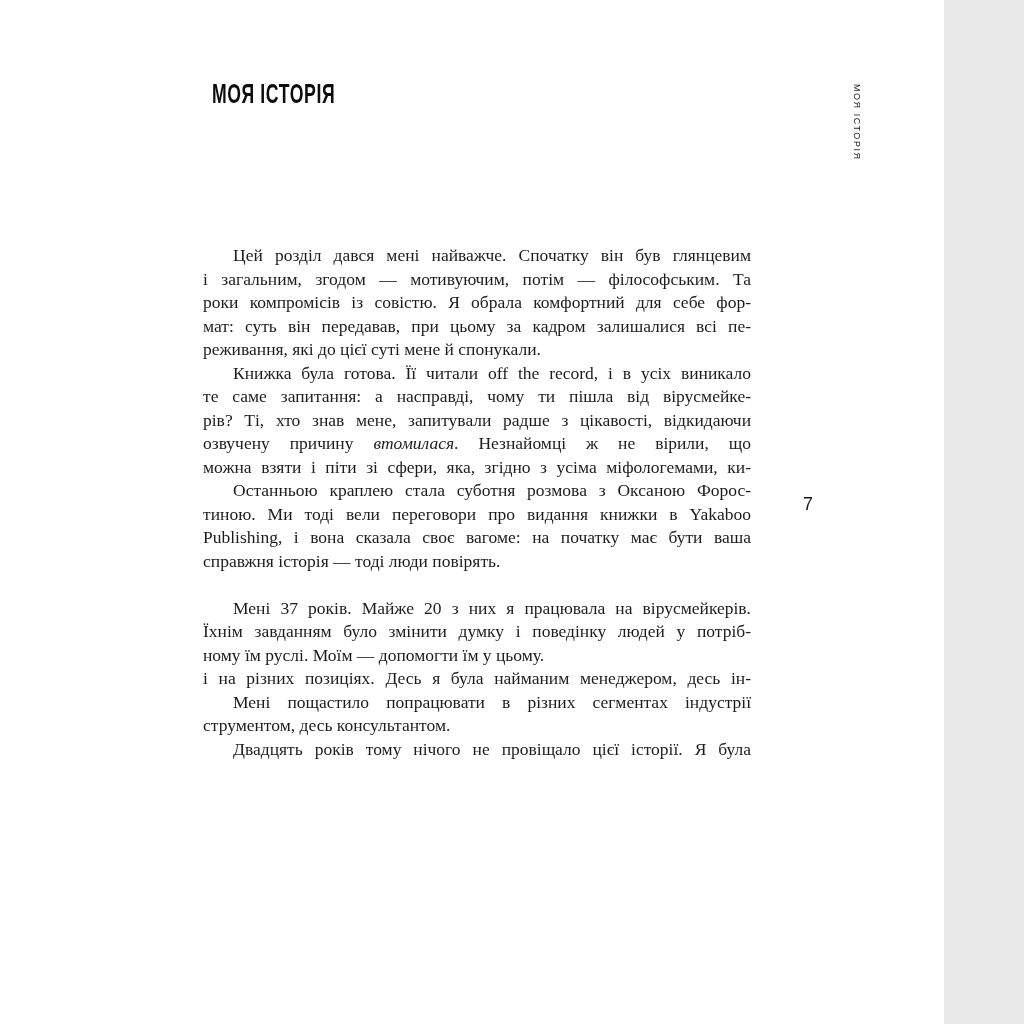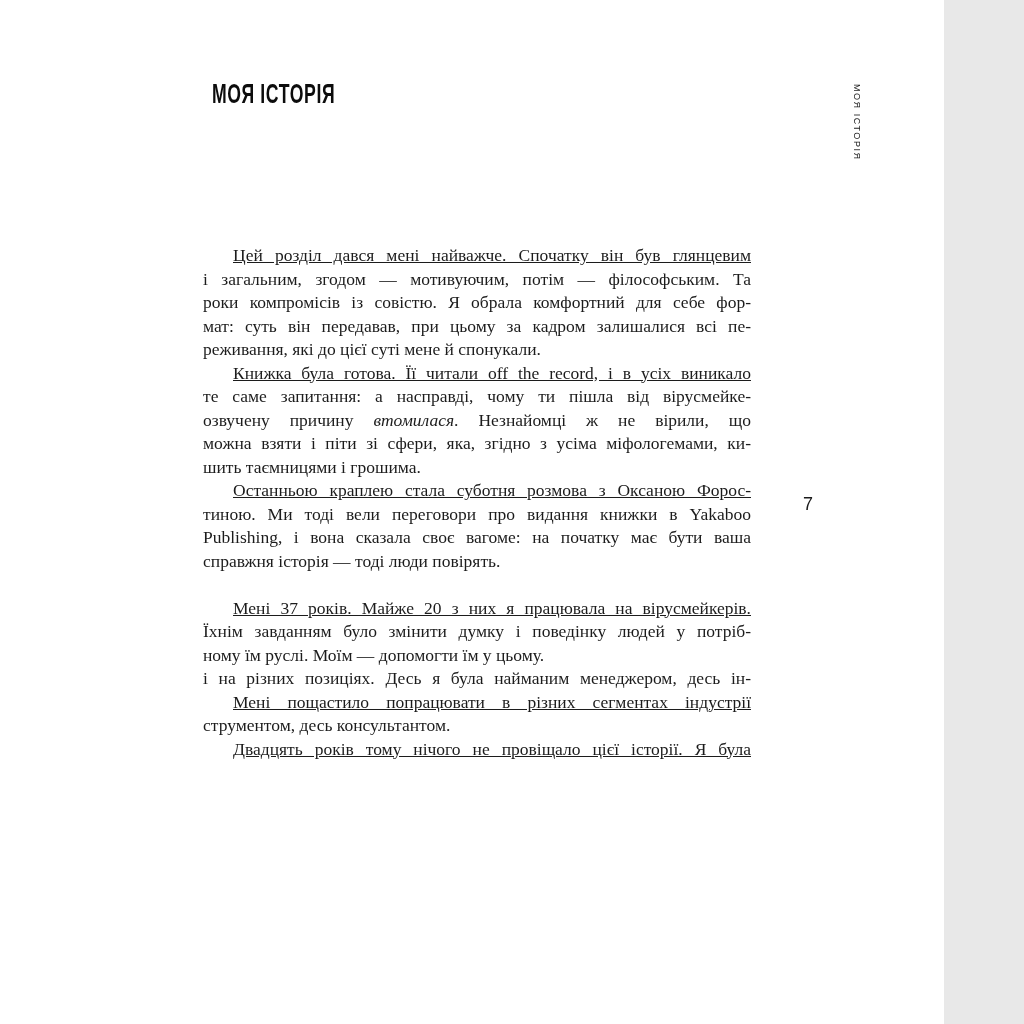--- a/index.html
+++ b/index.html
@@ -59,21 +59,21 @@
   .paragraph { margin: 0; }
   .paragraph.space-before { margin-top: 23.5px; }
   .line {
     height: 23.5px;
     line-height: 23.5px;
     text-align: justify;
     text-align-last: justify;
     overflow: hidden;
     white-space: normal;
   }
-  .line.first { text-indent: 30px; text-decoration: underline; }
+  .line.first { text-indent: 30px; }
   .line.last { text-align-last: left; }
   .line em { }
 </style>
 </head>
 <body>
 
 <div class="page">
   <div class="chapter-title">МОЯ ІСТОРІЯ</div>
 
   <div class="margin-title">МОЯ ІСТОРІЯ</div>
@@ -84,23 +84,23 @@
       <div class="paragraph">
         <div class="line first">Цей розділ дався мені найважче. Спочатку він був глянцевим</div>
         <div class="line">і загальним, згодом — мотивуючим, потім — філософським. Та</div>
         <div class="line">роки компромісів із совістю. Я обрала комфортний для себе фор-</div>
         <div class="line">мат: суть він передавав, при цьому за кадром залишалися всі пе-</div>
         <div class="line last">реживання, які до цієї суті мене й спонукали.</div>
       </div>
       <div class="paragraph">
         <div class="line first">Книжка була готова. Її читали off the record, і в усіх виникало</div>
         <div class="line">те саме запитання: а насправді, чому ти пішла від вірусмейке-</div>
+        <div class="line">рів? Ті, хто знав мене, запитували радше з цікавості, відкидаючи</div>
         <div class="line">озвучену причину <em>втомилася</em>. Незнайомці ж не вірили, що</div>
         <div class="line">можна взяти і піти зі сфери, яка, згідно з усіма міфологемами, ки-</div>
-        <div class="line last">шить таємницями і грошима.</div>
       </div>
       <div class="paragraph">
         <div class="line first">Останньою краплею стала суботня розмова з Оксаною Форос-</div>
         <div class="line">тиною. Ми тоді вели переговори про видання книжки в Yakaboo</div>
         <div class="line">Publishing, і вона сказала своє вагоме: на початку має бути ваша</div>
         <div class="line last">справжня історія — тоді люди повірять.</div>
       </div>
       <div class="paragraph space-before">
         <div class="line first">Мені 37 років. Майже 20 з них я працювала на вірусмейкерів.</div>
         <div class="line">Їхнім завданням було змінити думку і поведінку людей у потріб-</div>

